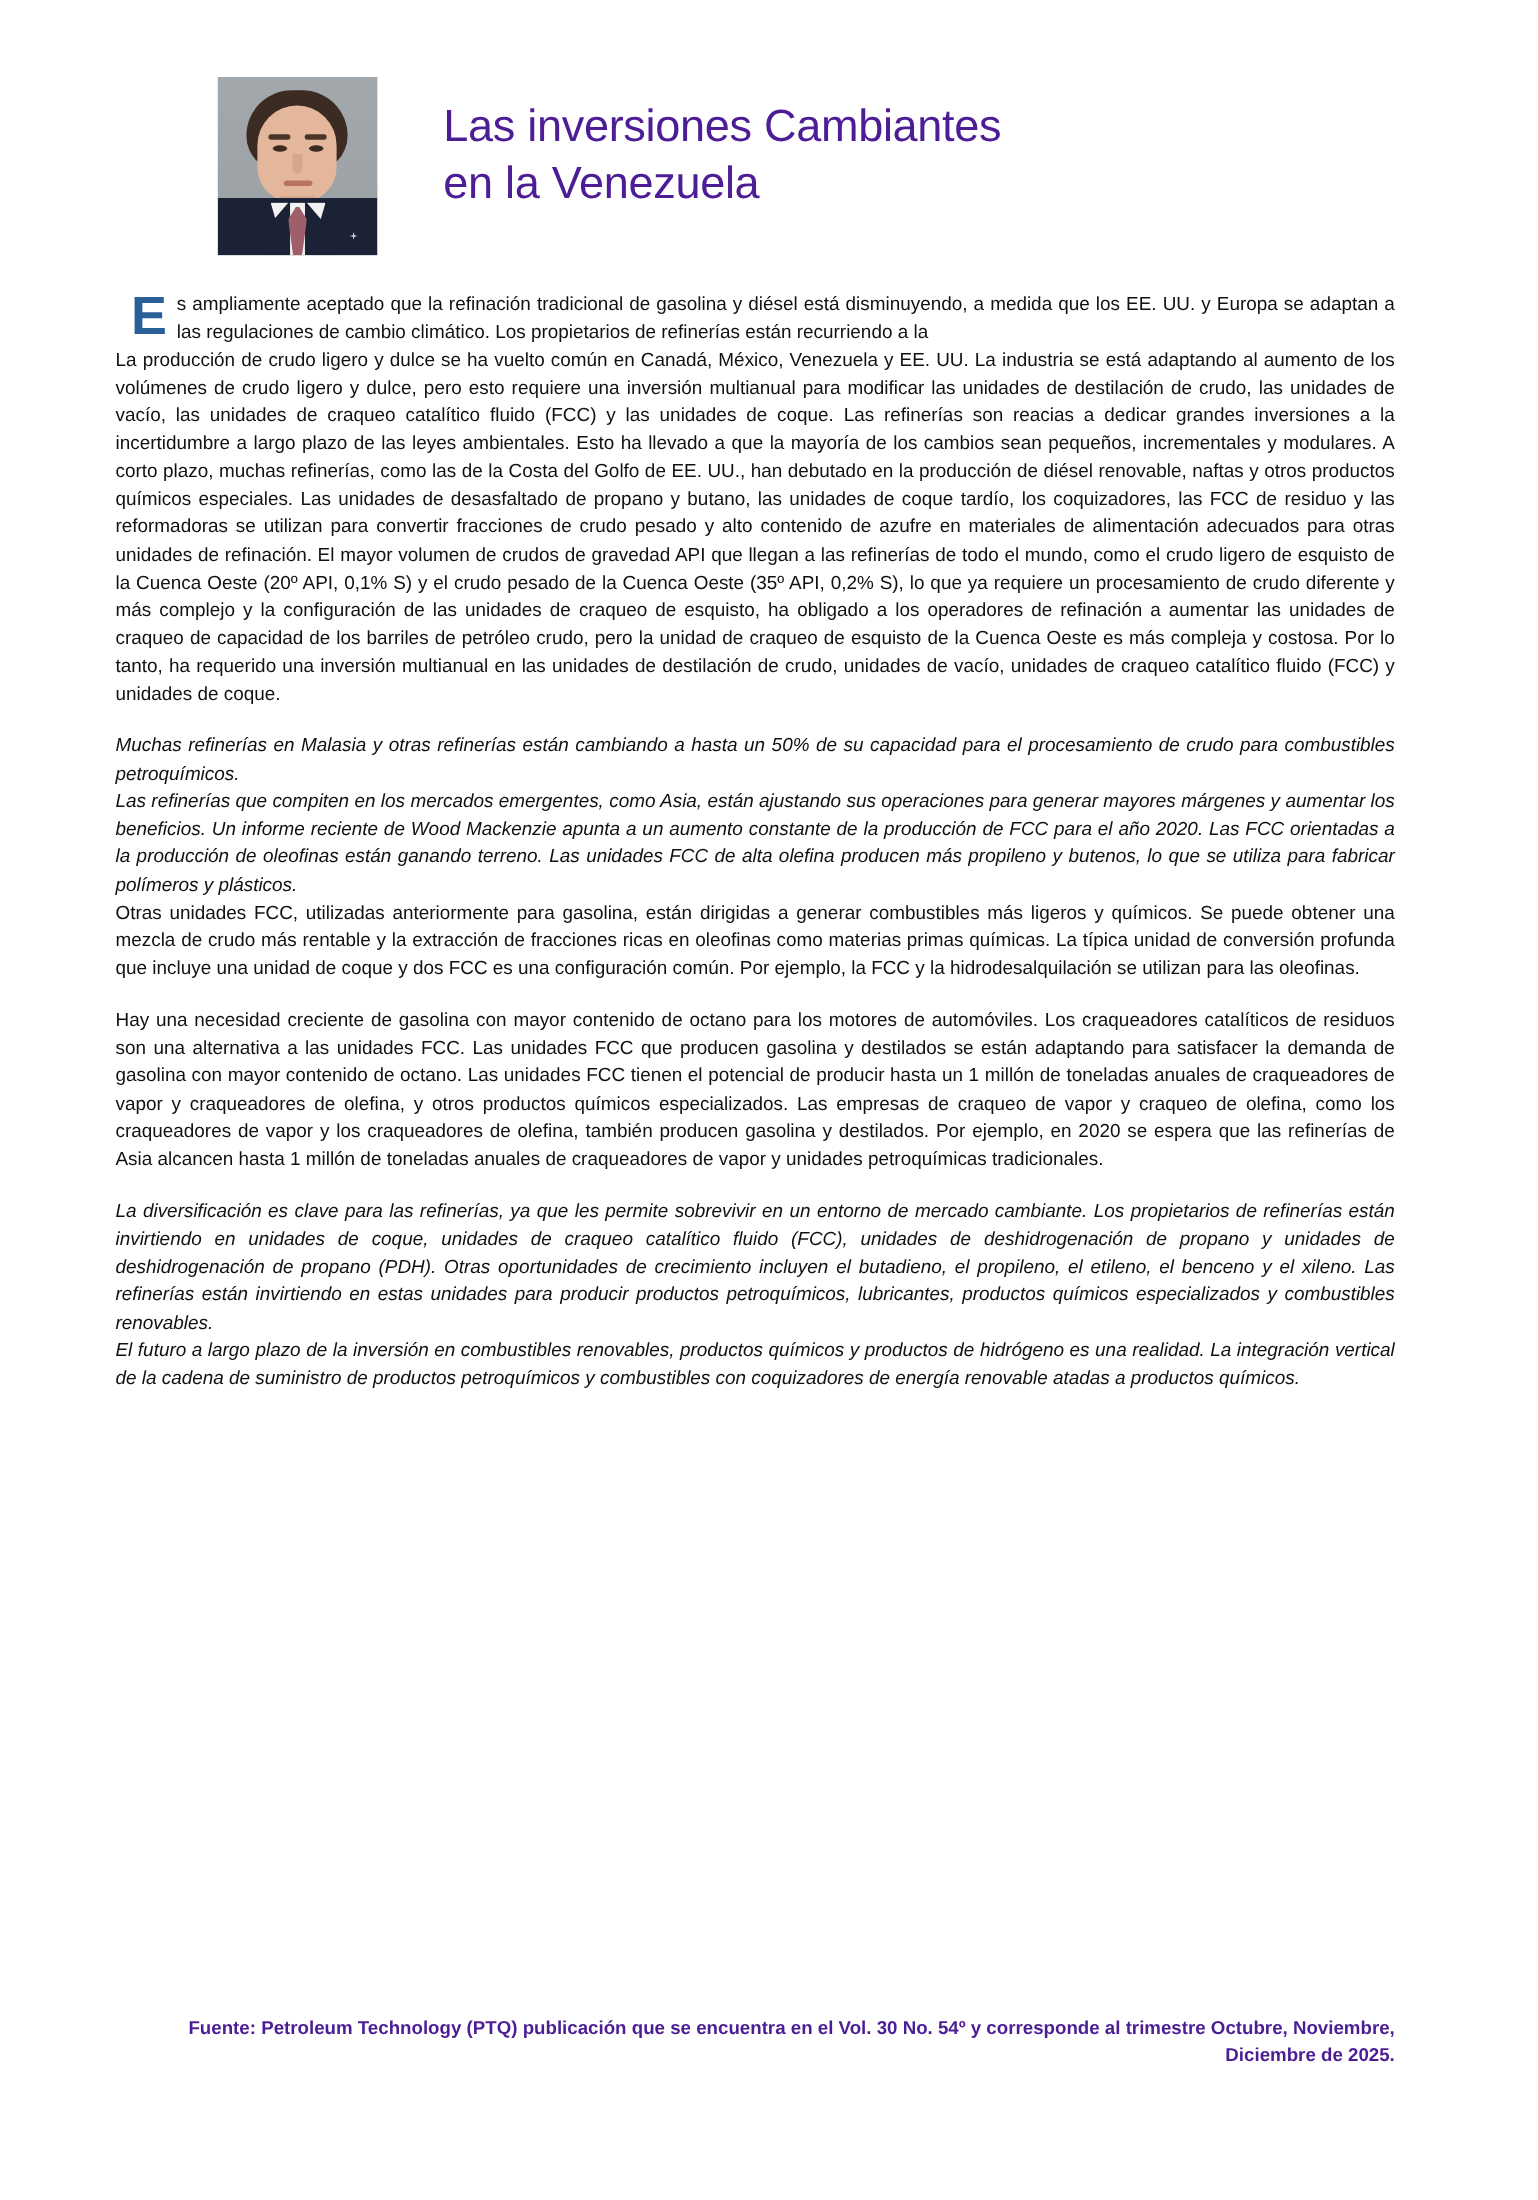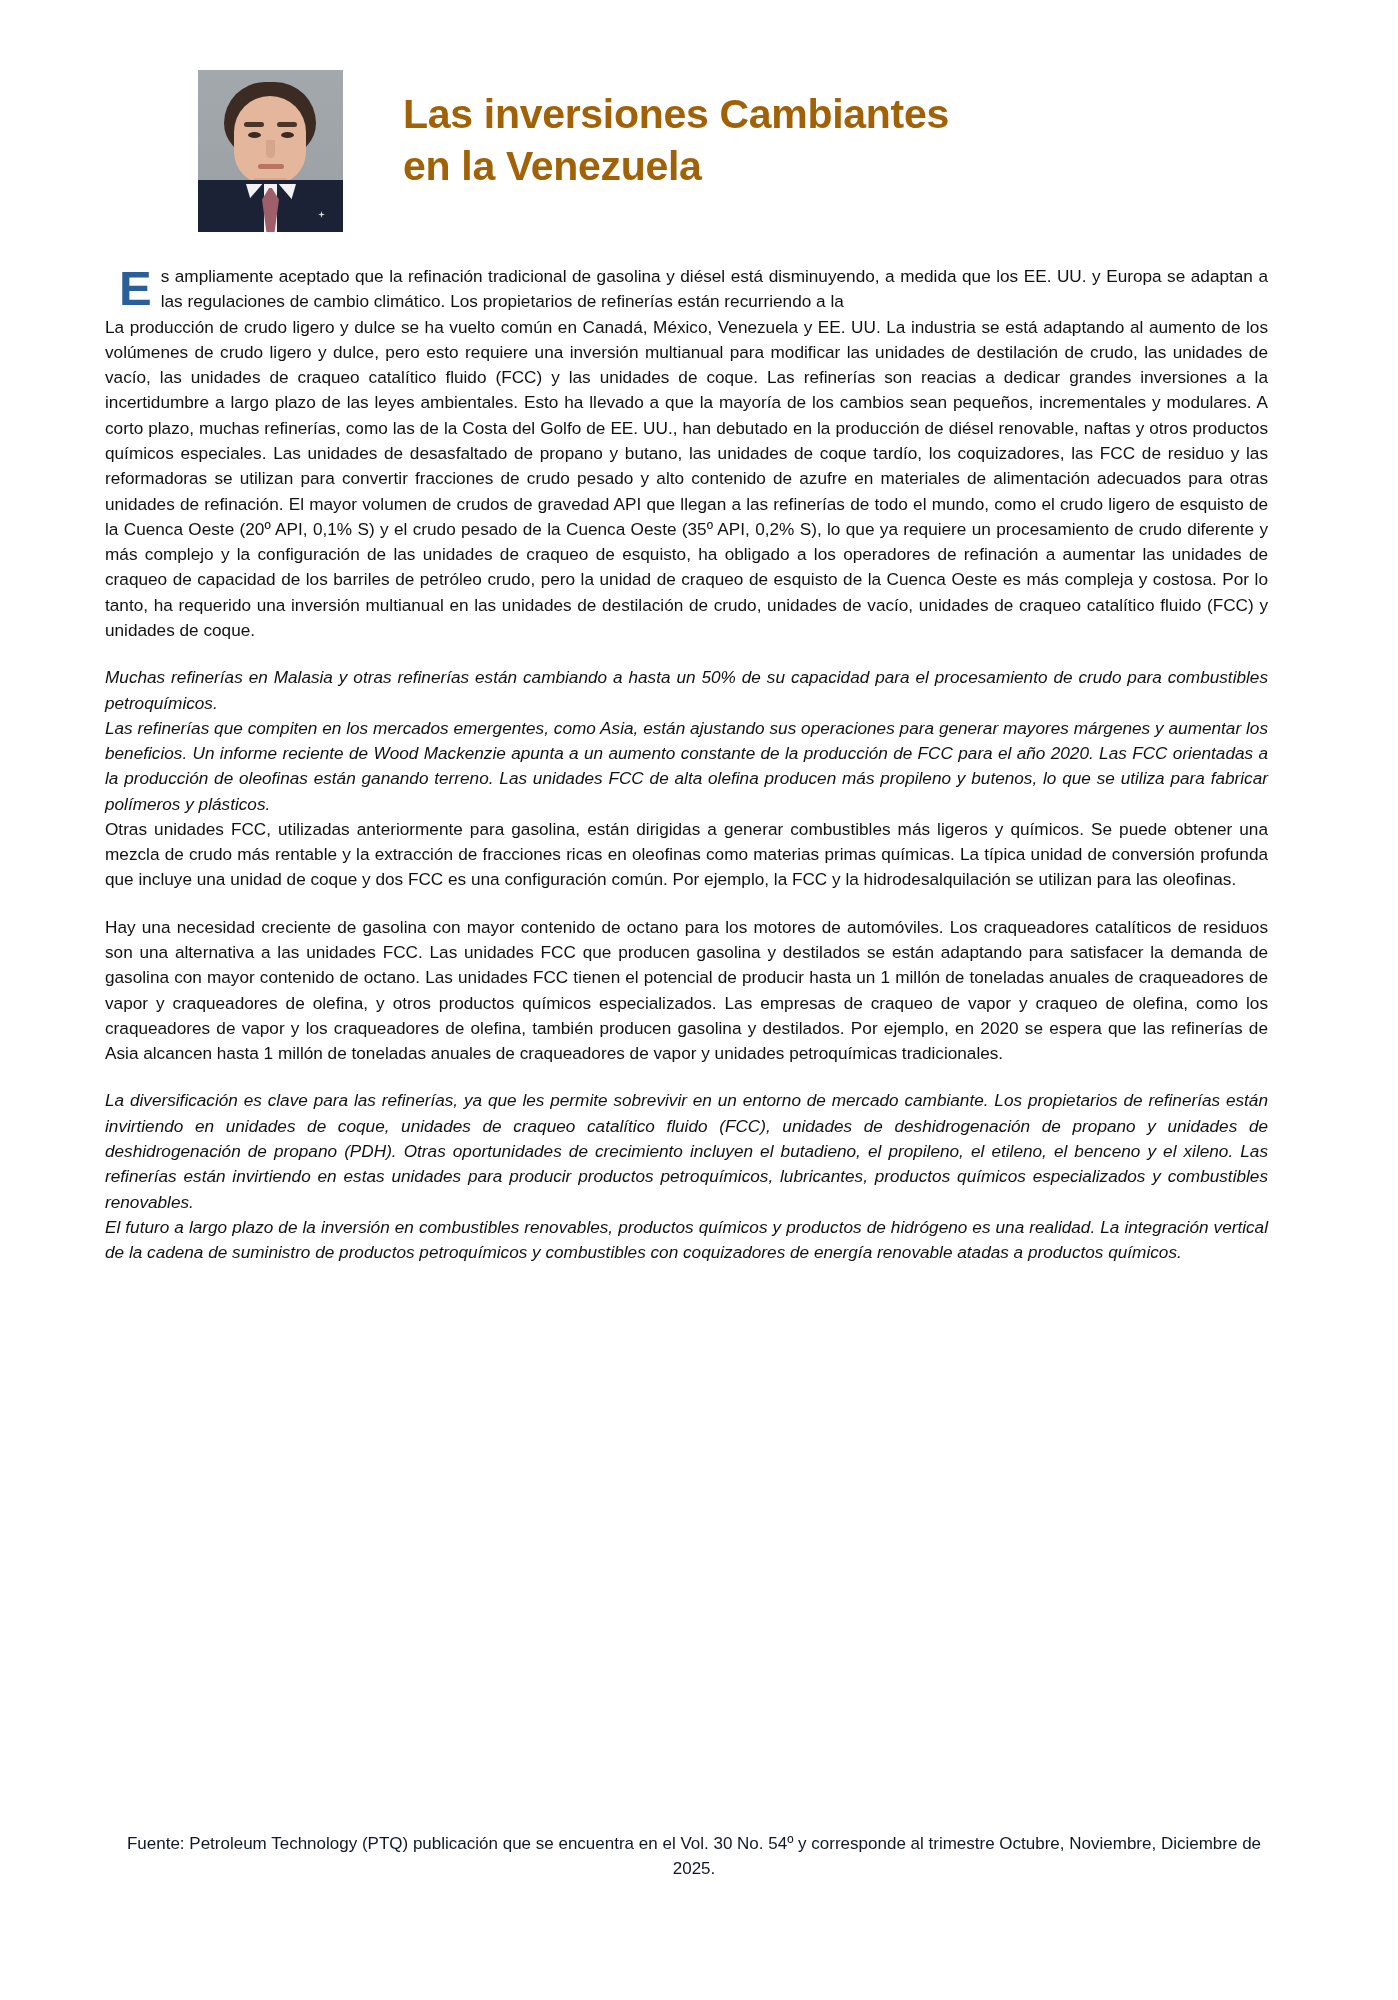--- a/index.html
+++ b/index.html
@@ -57,24 +57,24 @@
   .portrait .lapel-r { position:absolute; right:36px; bottom:0; width:30px; height:50px; background:#1c2236;
                        clip-path: polygon(0 0, 100% 70%, 100% 100%, 0 100%); }
   .portrait .tie     { position:absolute; left:64px; bottom:0; width:17px; height:44px; background:#9e5f6a;
                        clip-path: polygon(42% 0, 58% 0, 100% 26%, 74% 100%, 26% 100%, 0 26%); }
   .portrait .pin     { position:absolute; right:18px; bottom:14px; width:7px; height:7px; background:#dcdcdc;
                        clip-path: polygon(50% 0, 60% 40%, 100% 50%, 60% 60%, 50% 100%, 40% 60%, 0 50%, 40% 40%); }
 
   .title {
     margin: 18px 0 0 60px;
     font-size: 41px;
-    font-weight: bold;
+    font-weight: normal;
     line-height: 1.28;
     letter-spacing: -0.3px;
-    color: #a16207;
+    color: #4c1d95;
   }
 
   
   .content {
     margin: 0 130px 0 105px;
     font-size: 17.2px;
     line-height: 1.47;
     text-align: justify;
     color: #111111;
   }
@@ -106,24 +106,24 @@
     text-align: justify;
   }
 
   
   .footer {
     position: absolute;
     left: 120px;
     right: 130px;
     top: 1832px;
     font-size: 17px;
-    font-weight: normal;
+    font-weight: bold;
     line-height: 1.45;
-    color: #0f172a;
-    text-align: center;
+    color: #4c1d95;
+    text-align: right;
   }
 </style>
 </head>
 <body>
 
 <div class="page">
 
   <div class="header">
 
     <div class="portrait">

